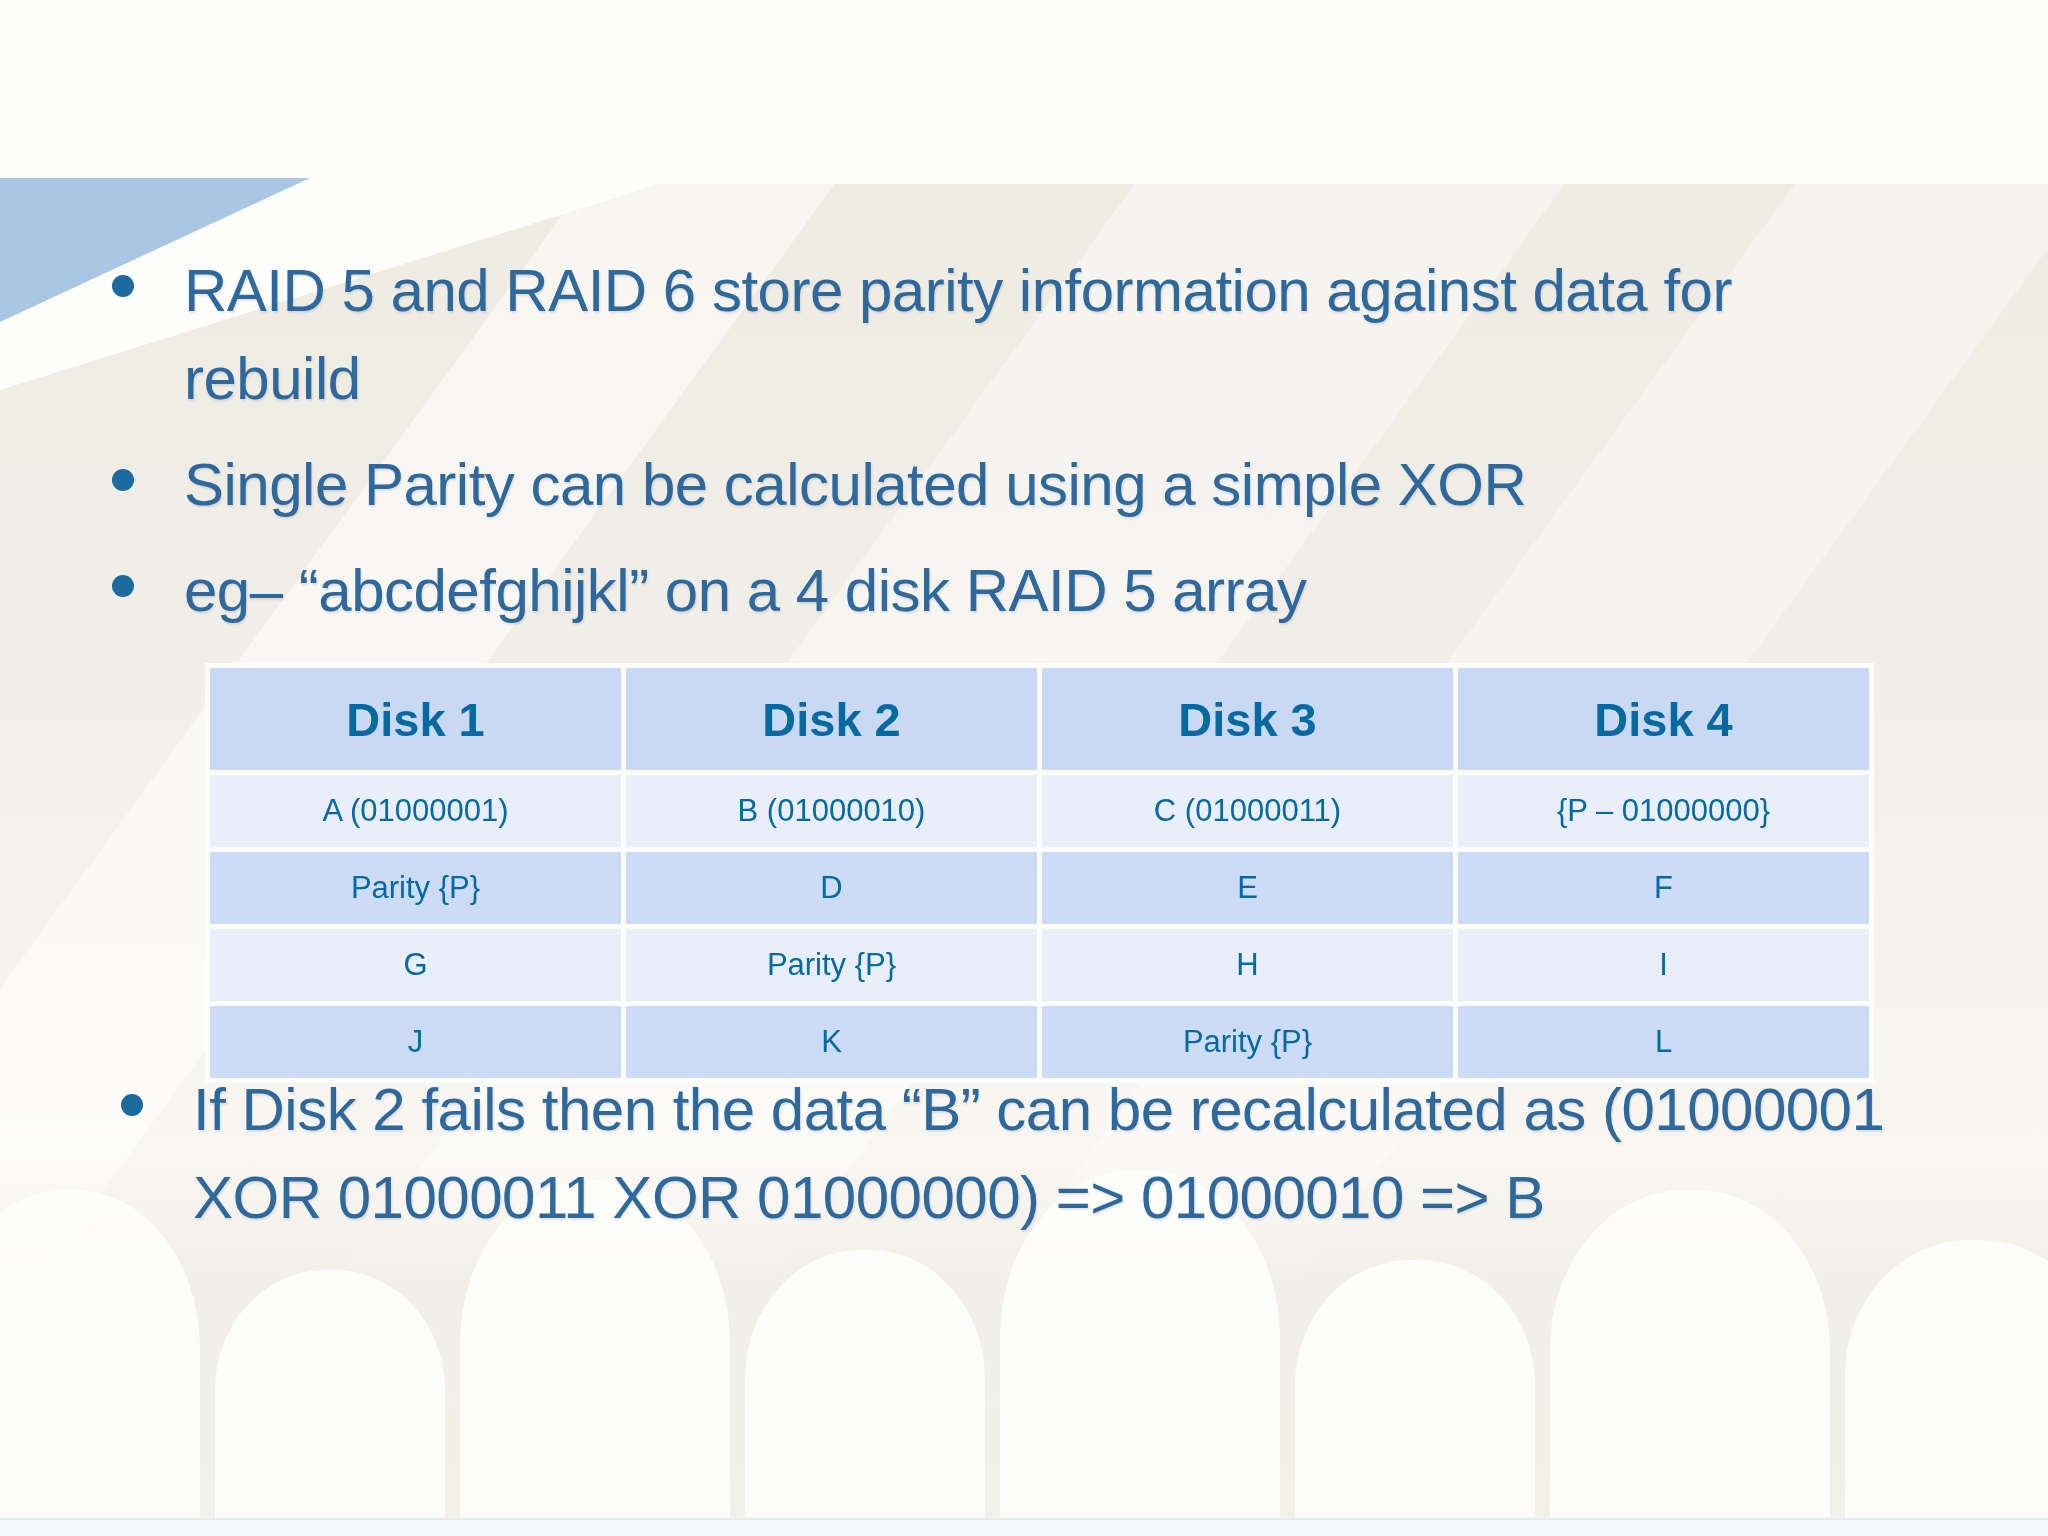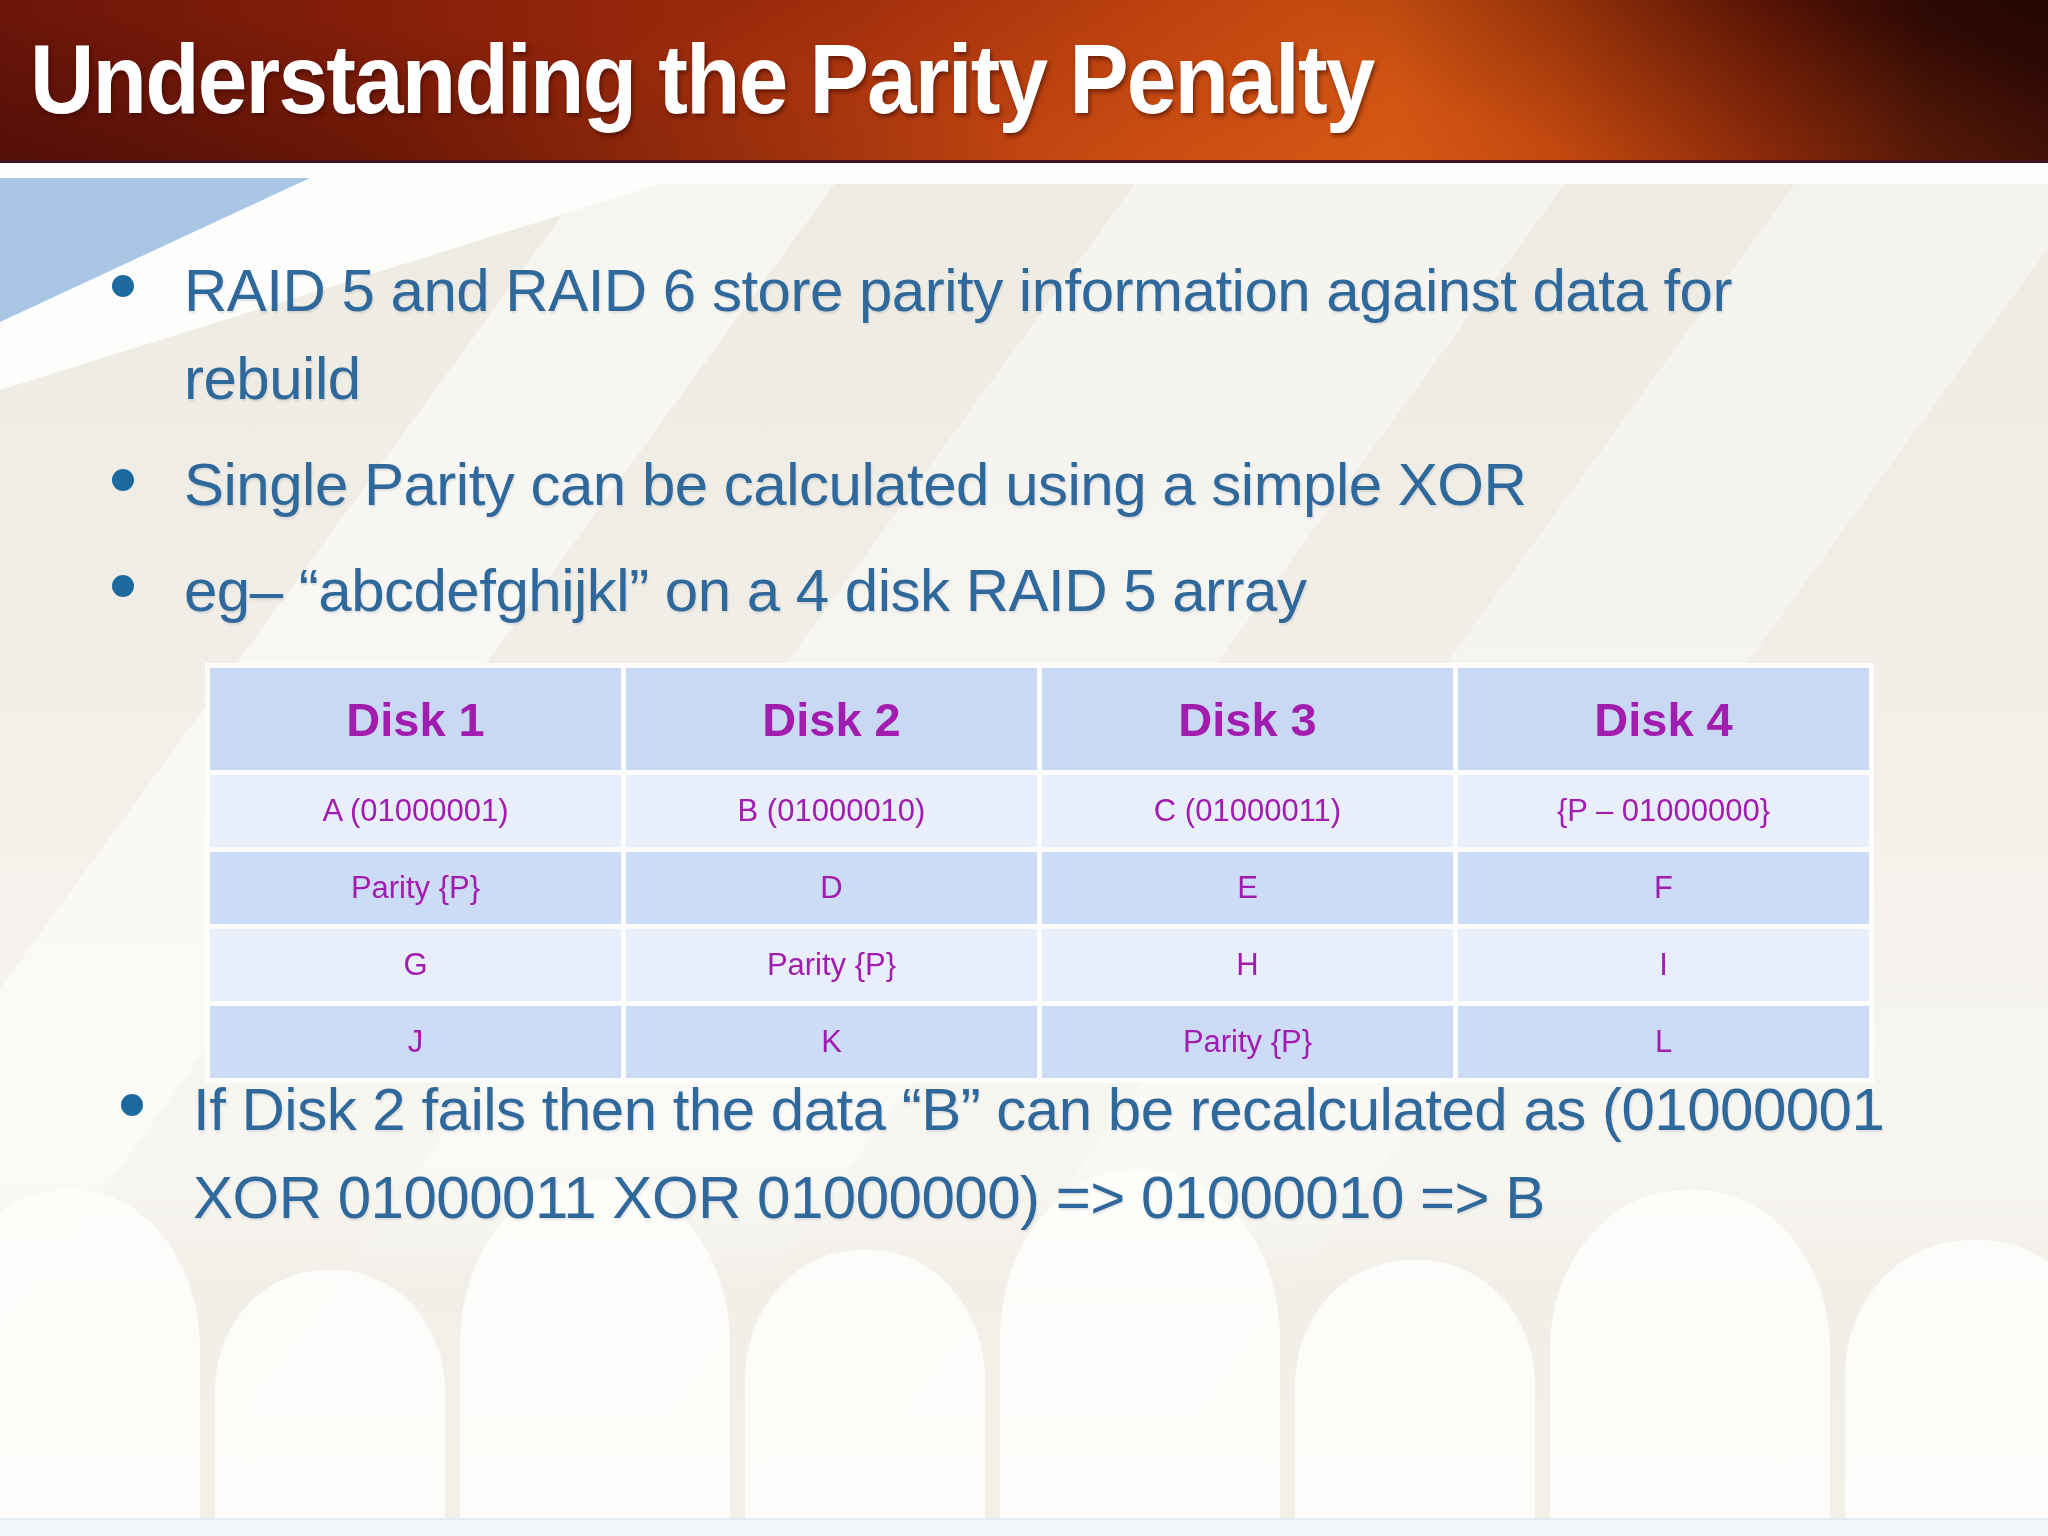--- a/index.html
+++ b/index.html
@@ -81,21 +81,21 @@
     margin-left:50px; font-size:60px; line-height:88px; color:#2f689a;
     letter-spacing:-0.5px;
     text-shadow:1px 2px 2px rgba(90,90,130,.15);
   }
 
   
   .table-wrap { position:absolute; left:205px; top:663px; }
   table.raid { border-collapse:separate; border-spacing:5px; background:#fdfdfc; }
   table.raid th, table.raid td {
     width:409px; text-align:center; vertical-align:middle;
-    color:#a21caf; font-family:"Liberation Sans", sans-serif;
+    color:#0369a1; font-family:"Liberation Sans", sans-serif;
   }
   table.raid th { height:100px; background:#c9d9f3; font-size:47px; font-weight:bold; }
   table.raid td { height:70px;  font-size:31px; font-weight:normal; }
   tr.light td { background:#e9eefb; }
   tr.dark  td { background:#ccdbf6; }
 </style>
 </head>
 <body>
 
 <div class="slide">
@@ -111,23 +111,20 @@
       <div class="fig f4"></div>
       <div class="fig f5"></div>
       <div class="fig f6"></div>
       <div class="fig f7"></div>
       <div class="fig f8"></div>
     </div>
   </div>
   <div class="blue-wedge"></div>
   <div class="bottom-strip"></div>
 
-  <div class="title-bar">
-    <div class="title">Understanding the Parity Penalty</div>
-  </div>
 
   <div class="bullets-top">
     <div class="bullet">
       <span class="dot"></span>
       <span class="btext">RAID 5 and RAID 6 store parity information against data for rebuild</span>
     </div>
     <div class="bullet">
       <span class="dot"></span>
       <span class="btext">Single Parity can be calculated using a simple XOR</span>
     </div>

